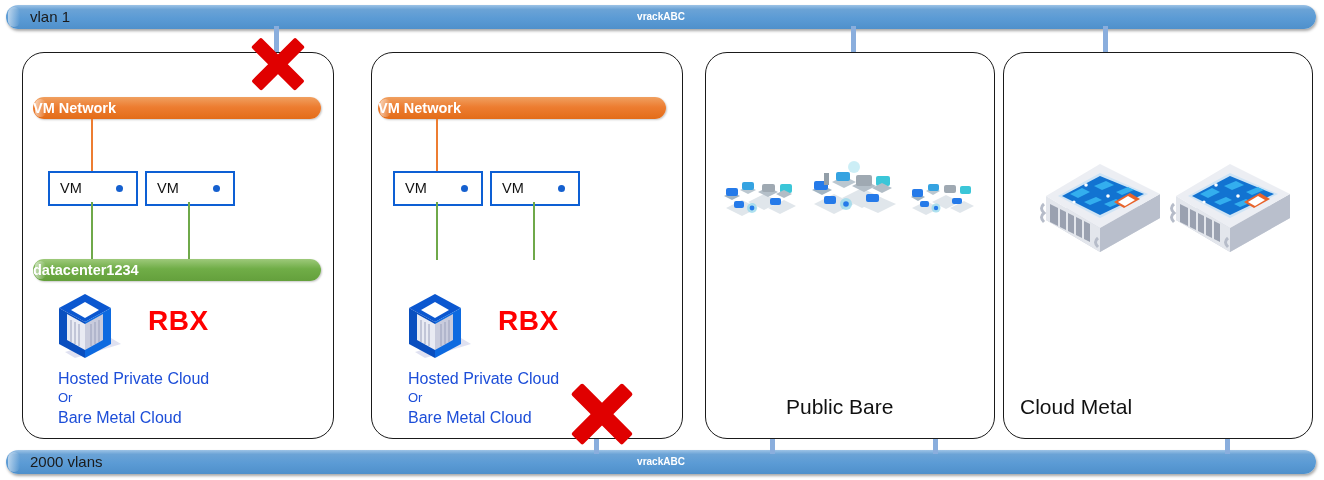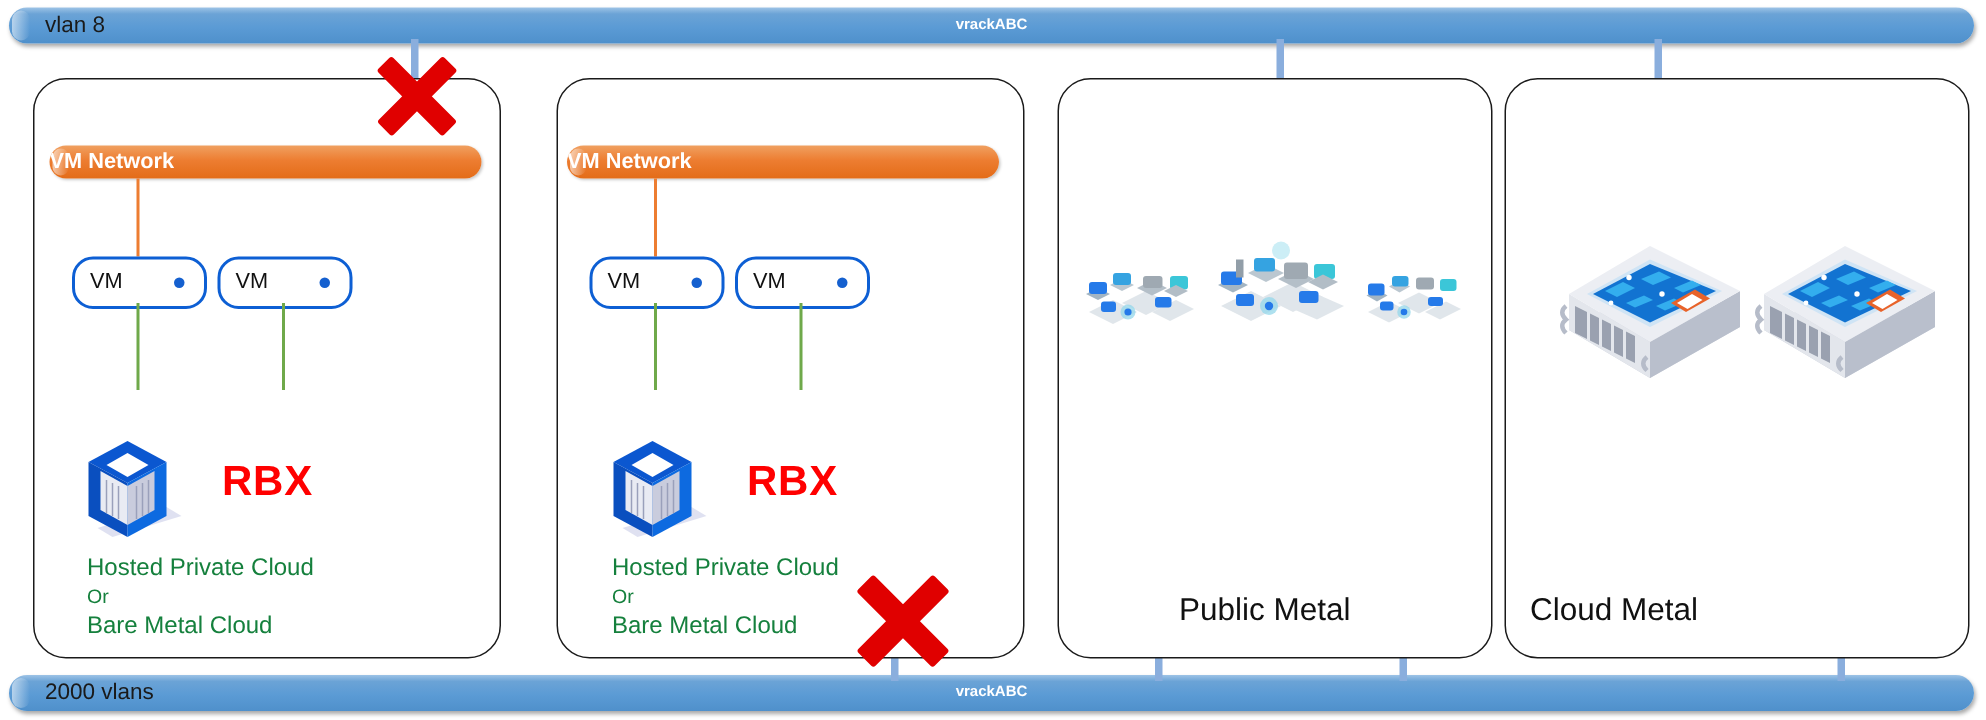--- a/index.html
+++ b/index.html
@@ -51,21 +51,21 @@
   }
   .pill .txt{
     position:absolute;left:0;right:0;top:0;height:22px;line-height:22px;text-align:left;
     font-size:14.5px;font-weight:bold;color:#ffffff;white-space:nowrap;
   }
   .pill.orange{background:linear-gradient(to bottom,#f0a060 0%,#ed7d31 45%,#e36c18 100%);}
   .pill.green{background:linear-gradient(to bottom,#9dc97a 0%,#70ad47 45%,#64a03c 100%);}
 
   
   .vmbox{
-    position:absolute;width:86px;height:31px;border:2.6px solid #0d5fd4;border-radius:14px;
+    position:absolute;width:86px;height:31px;border:2.6px solid #0d5fd4;border-radius:0;
     background:#ffffff;
   }
   .vmbox .vmtxt{
     position:absolute;left:10px;top:0;height:31px;line-height:31px;font-size:14.5px;color:#111;
   }
   .vmbox .vmdot{
     position:absolute;right:13px;top:12px;width:7px;height:7px;border-radius:50%;background:#1560cf;
   }
 
   
@@ -83,39 +83,39 @@
   }
   .redx i.a{transform:translate(-50%,-50%) rotate(45deg);}
   .redx i.b{transform:translate(-50%,-50%) rotate(-45deg);}
 
   
   .rbx{
     position:absolute;font-size:28px;font-weight:bold;color:#ff0000;letter-spacing:.5px;
   }
 
   
-  .dc-text{position:absolute;color:#15803d;}
+  .dc-text{position:absolute;color:#1d4ed8;}
   .dc-text .l1{font-size:16px;line-height:21px;}
   .dc-text .l2{font-size:13px;line-height:18px;}
   .dc-text .l3{font-size:16px;line-height:21px;}
 
   .bigcap{
     position:absolute;font-size:21px;color:#111;white-space:nowrap;
   }
 
   svg{display:block;overflow:visible;}
 </style>
 </head>
 <body>
 
 <div class="stage">
 
   <div class="vlanbar" id="vlan-top">
     <div class="cap"></div>
-    <div class="lbl-left">vlan 8</div>
+    <div class="lbl-left">vlan 1</div>
     <div class="lbl-center">vrackABC</div>
   </div>
 
   <div class="vlanbar" id="vlan-bottom">
     <div class="cap"></div>
     <div class="lbl-left">2000 vlans</div>
     <div class="lbl-center">vrackABC</div>
   </div>
 
   <div class="vline blue" style="left:274px;top:26px;height:82px;"></div>
@@ -143,20 +143,24 @@
     <span class="vmdot"></span>
   </div>
   <div class="vmbox" style="left:145px;top:171px;">
     <span class="vmtxt">VM</span>
     <span class="vmdot"></span>
   </div>
 
   <div class="vline green" style="left:91px;top:202px;height:58px;"></div>
   <div class="vline green" style="left:188px;top:202px;height:58px;"></div>
 
+  <div class="pill green" style="left:33px;top:259px;width:288px;">
+    <div class="cap"></div>
+    <div class="txt">datacenter1234</div>
+  </div>
 
   <svg style="position:absolute;left:53px;top:286px;" width="74" height="82" viewBox="0 0 74 82">
     <polygon points="12,66 22,72 68,58 58,52" fill="#d9dcef" opacity=".85"></polygon>
     <polygon points="6,22 32,8 58,22 32,36" fill="#0b57d0"></polygon>
     <polygon points="6,22 6,58 32,72 32,36" fill="#0a4fbf"></polygon>
     <polygon points="58,22 58,58 32,72 32,36" fill="#0d6ae0"></polygon>
     <polygon points="18,24 32,16 46,24 32,32" fill="#ffffff"></polygon>
     <polygon points="14,28 14,54 32,64 32,38" fill="#e9ebf3"></polygon>
     <polygon points="50,28 50,54 32,64 32,38" fill="#c9ccdd"></polygon>
     <g stroke="#9aa0bb" stroke-width="1">
@@ -290,21 +294,21 @@
       <rect x="22" y="14" width="11" height="7" rx="2" fill="#2b9fe0"></rect>
       <rect x="38" y="15" width="12" height="8" rx="2" fill="#9aa5ae"></rect>
       <rect x="54" y="16" width="11" height="8" rx="2" fill="#31c3d6"></rect>
       <circle cx="30" cy="38" r="4.5" fill="#8fd6ea" opacity=".75"></circle>
       <circle cx="30" cy="38" r="2.2" fill="#1a73e8"></circle>
       <rect x="46" y="28" width="10" height="6" rx="2" fill="#1a73e8"></rect>
       <rect x="14" y="31" width="9" height="6" rx="2" fill="#1a73e8"></rect>
     </g>
   </svg>
 
-  <div class="bigcap" style="left:786px;top:395px;">Public Metal</div>
+  <div class="bigcap" style="left:786px;top:395px;">Public Bare</div>
 
   <div class="panel" id="panel-4"></div>
 
   <svg style="position:absolute;left:1036px;top:160px;" width="132" height="94" viewBox="0 0 132 94">
     <polygon points="10,60 64,92 124,58 70,26" fill="#cfd3dd"></polygon>
     <polygon points="10,36 64,68 64,92 10,60" fill="#e3e6ec"></polygon>
     <polygon points="64,68 124,34 124,58 64,92" fill="#b9bfcc"></polygon>
     <polygon points="10,36 64,4 124,34 64,68" fill="#eceef3"></polygon>
     <polygon points="22,36 64,13 112,34 64,58" fill="#cfe4f5"></polygon>
     <polygon points="26,36 64,16 108,34 64,55" fill="#1273d1"></polygon>

